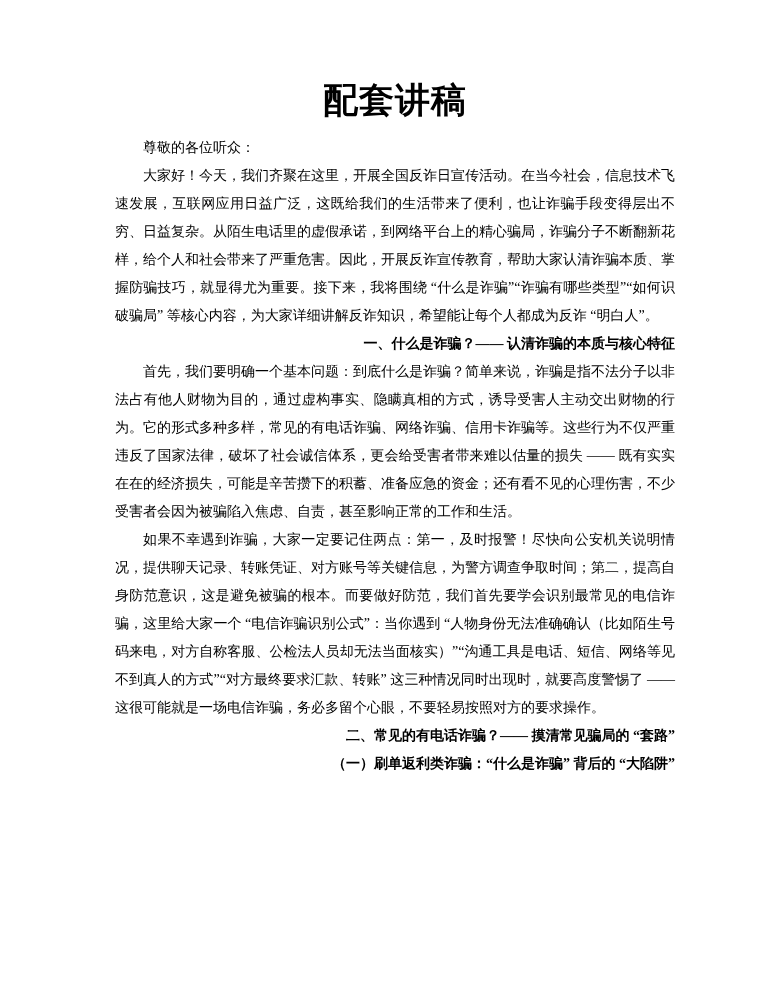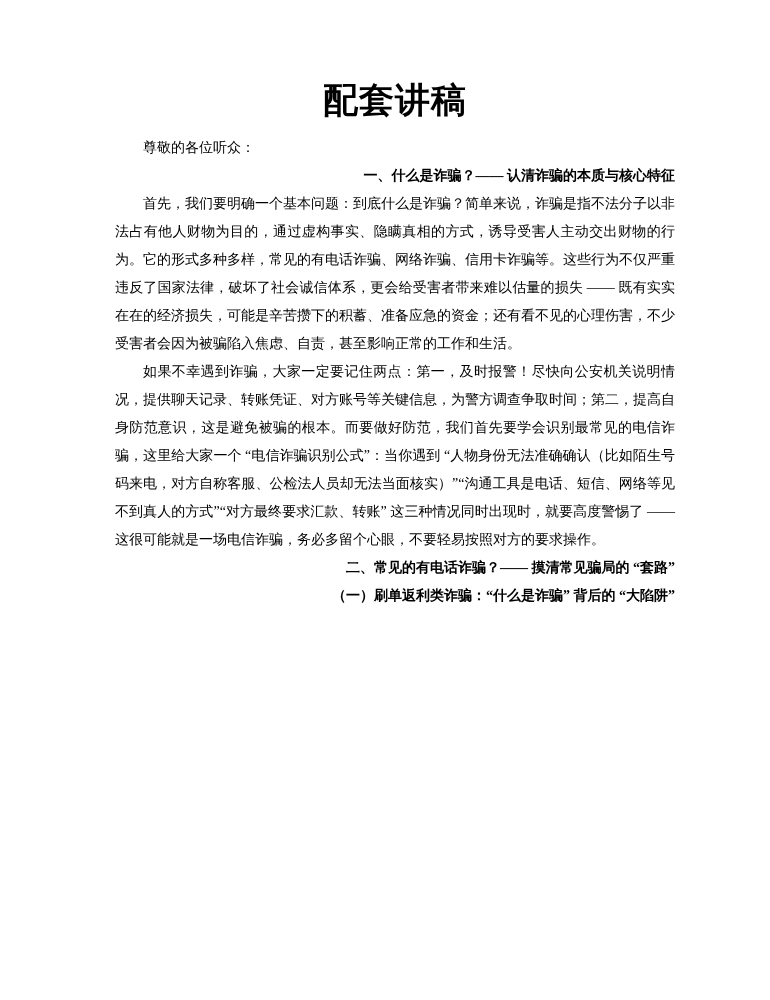--- a/index.html
+++ b/index.html
@@ -43,19 +43,20 @@
     text-align: right;
   }
 </style>
 </head>
 <body>
 
 <div class="page">
   <h1 class="doc-title">配套讲稿</h1>
   <div class="content">
       <p class="para">尊敬的各位听众：</p>
+      <p class="para">大家好！今天，我们齐聚在这里，开展全国反诈日宣传活动。在当今社会，信息技术飞速发展，互联网应用日益广泛，这既给我们的生活带来了便利，也让诈骗手段变得层出不穷、日益复杂。从陌生电话里的虚假承诺，到网络平台上的精心骗局，诈骗分子不断翻新花样，给个人和社会带来了严重危害。因此，开展反诈宣传教育，帮助大家认清诈骗本质、掌握防骗技巧，就显得尤为重要。接下来，我将围绕 “什么是诈骗”“诈骗有哪些类型”“如何识破骗局” 等核心内容，为大家详细讲解反诈知识，希望能让每个人都成为反诈 “明白人”。</p>
       <p class="para heading">一、什么是诈骗？—— 认清诈骗的本质与核心特征</p>
       <p class="para">首先，我们要明确一个基本问题：到底什么是诈骗？简单来说，诈骗是指不法分子以非法占有他人财物为目的，通过虚构事实、隐瞒真相的方式，诱导受害人主动交出财物的行为。它的形式多种多样，常见的有电话诈骗、网络诈骗、信用卡诈骗等。这些行为不仅严重违反了国家法律，破坏了社会诚信体系，更会给受害者带来难以估量的损失 —— 既有实实在在的经济损失，可能是辛苦攒下的积蓄、准备应急的资金；还有看不见的心理伤害，不少受害者会因为被骗陷入焦虑、自责，甚至影响正常的工作和生活。</p>
       <p class="para">如果不幸遇到诈骗，大家一定要记住两点：第一，及时报警！尽快向公安机关说明情况，提供聊天记录、转账凭证、对方账号等关键信息，为警方调查争取时间；第二，提高自身防范意识，这是避免被骗的根本。而要做好防范，我们首先要学会识别最常见的电信诈骗，这里给大家一个 “电信诈骗识别公式”：当你遇到 “人物身份无法准确确认（比如陌生号码来电，对方自称客服、公检法人员却无法当面核实）”“沟通工具是电话、短信、网络等见不到真人的方式”“对方最终要求汇款、转账” 这三种情况同时出现时，就要高度警惕了 —— 这很可能就是一场电信诈骗，务必多留个心眼，不要轻易按照对方的要求操作。</p>
       <p class="para heading">二、常见的有电话诈骗？—— 摸清常见骗局的 “套路”</p>
       <p class="para heading">（一）刷单返利类诈骗：“什么是诈骗” 背后的 “大陷阱”</p>
     </div>
 </div>
 
 </body></html>

